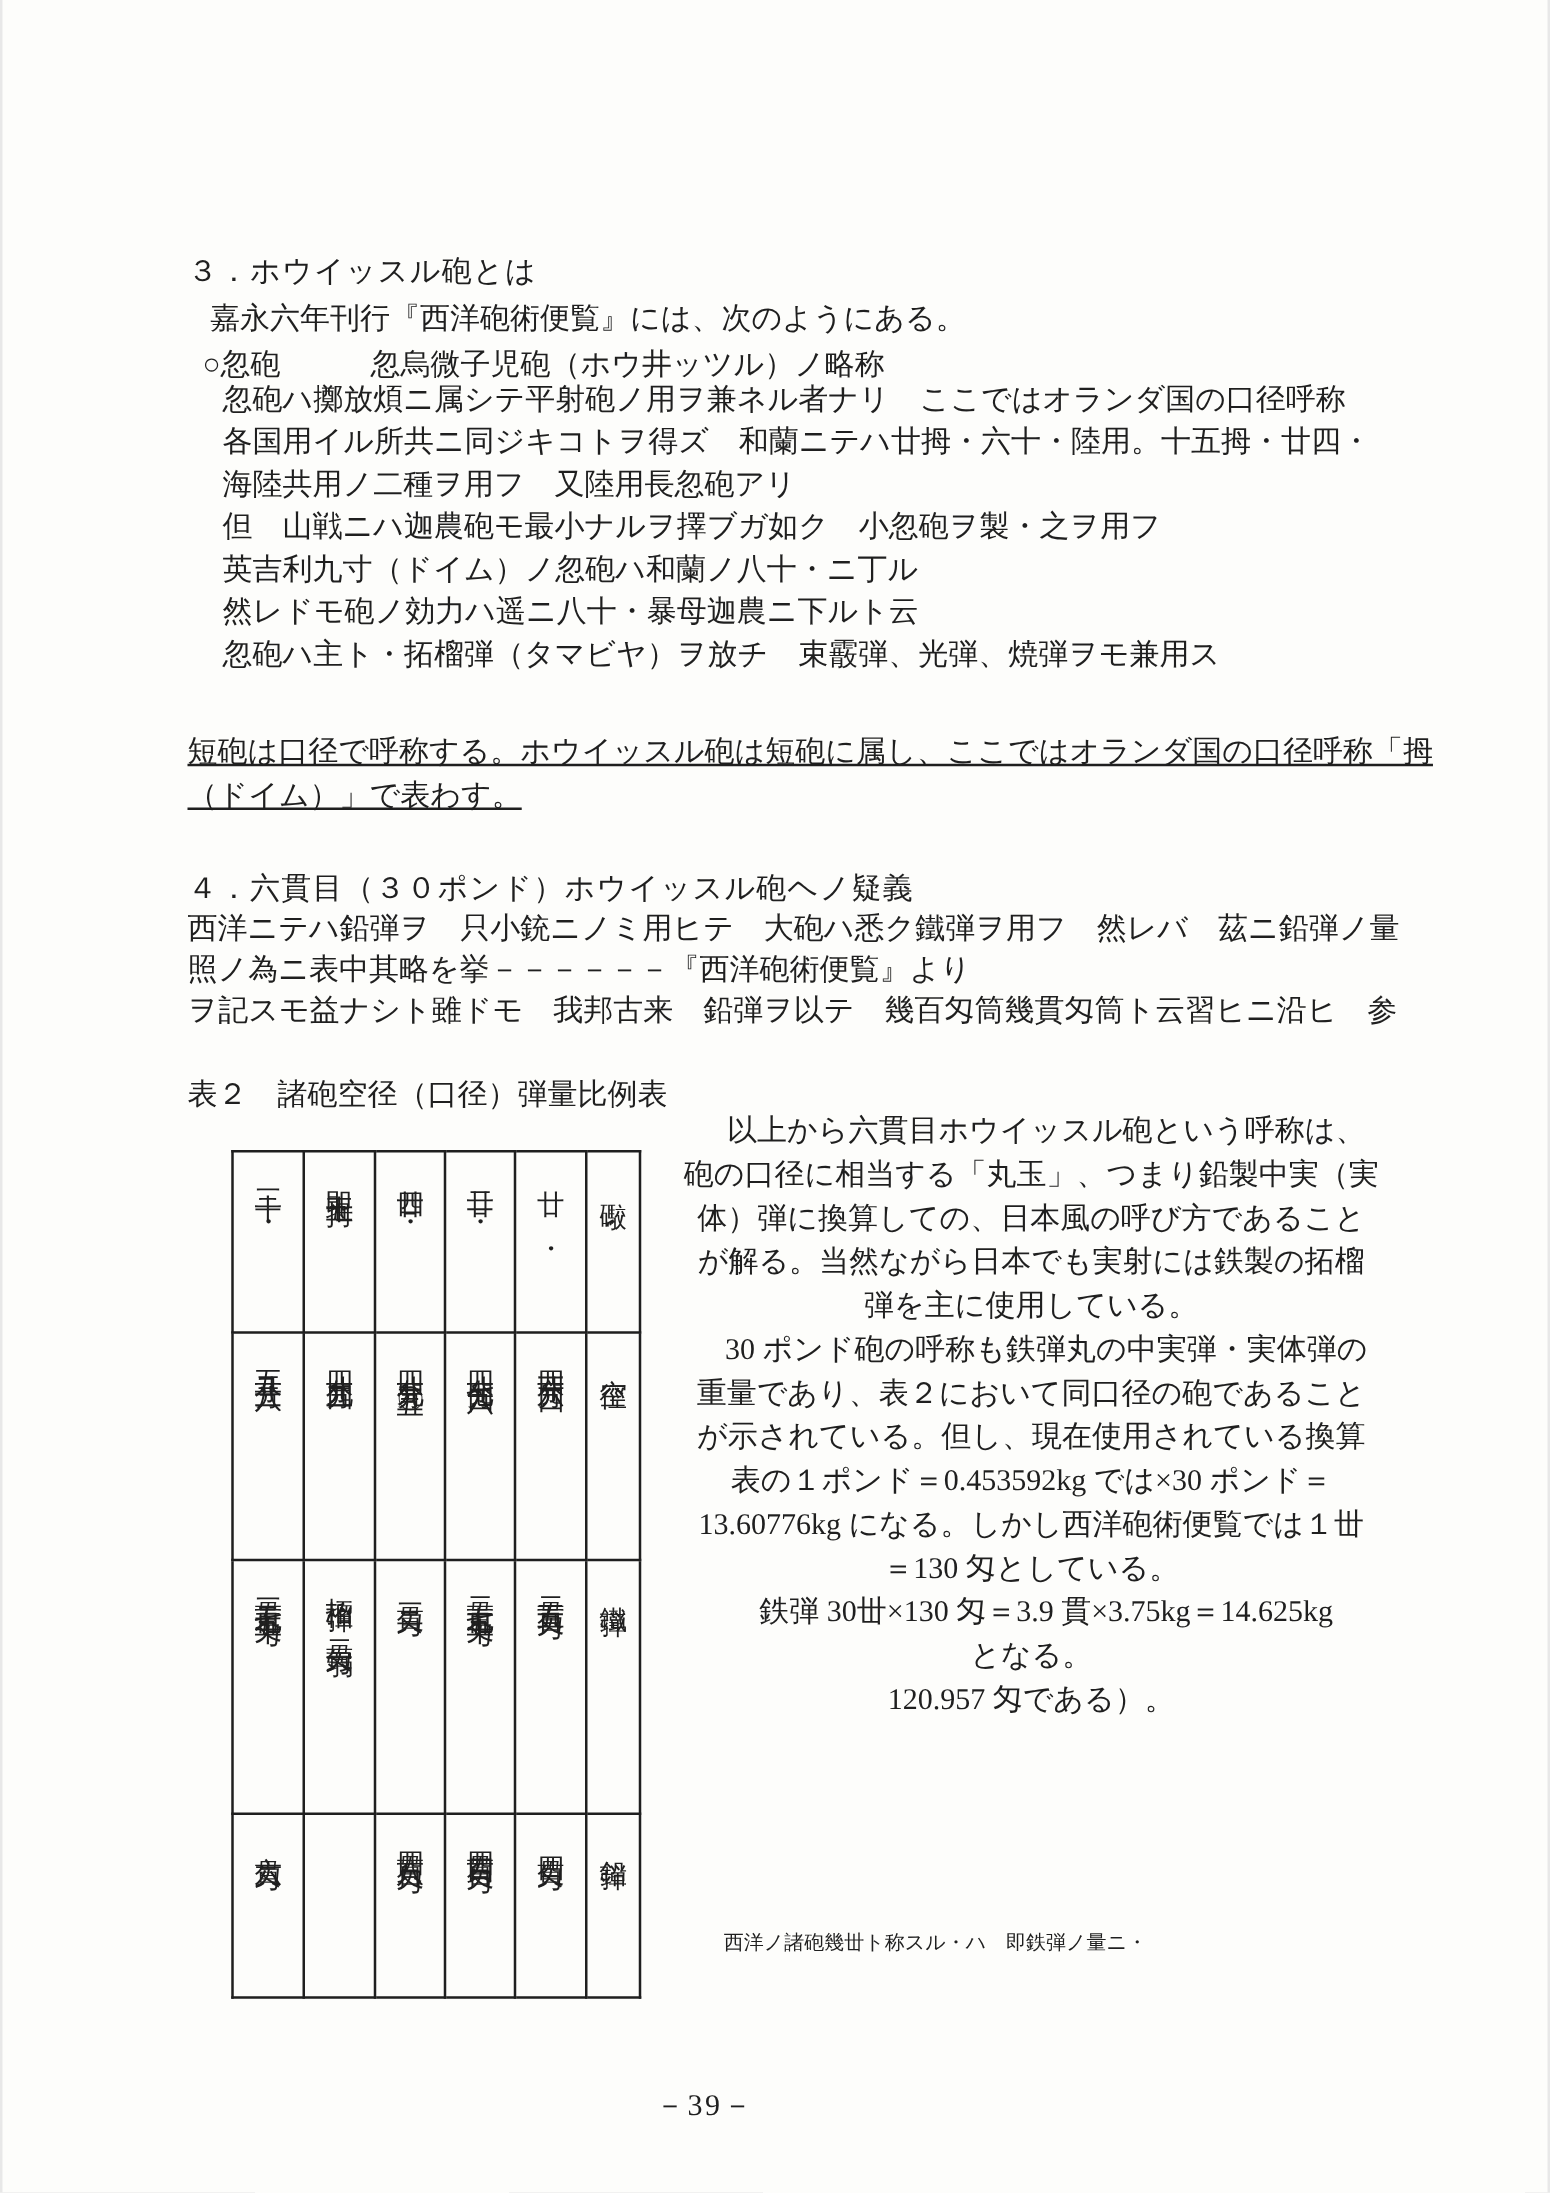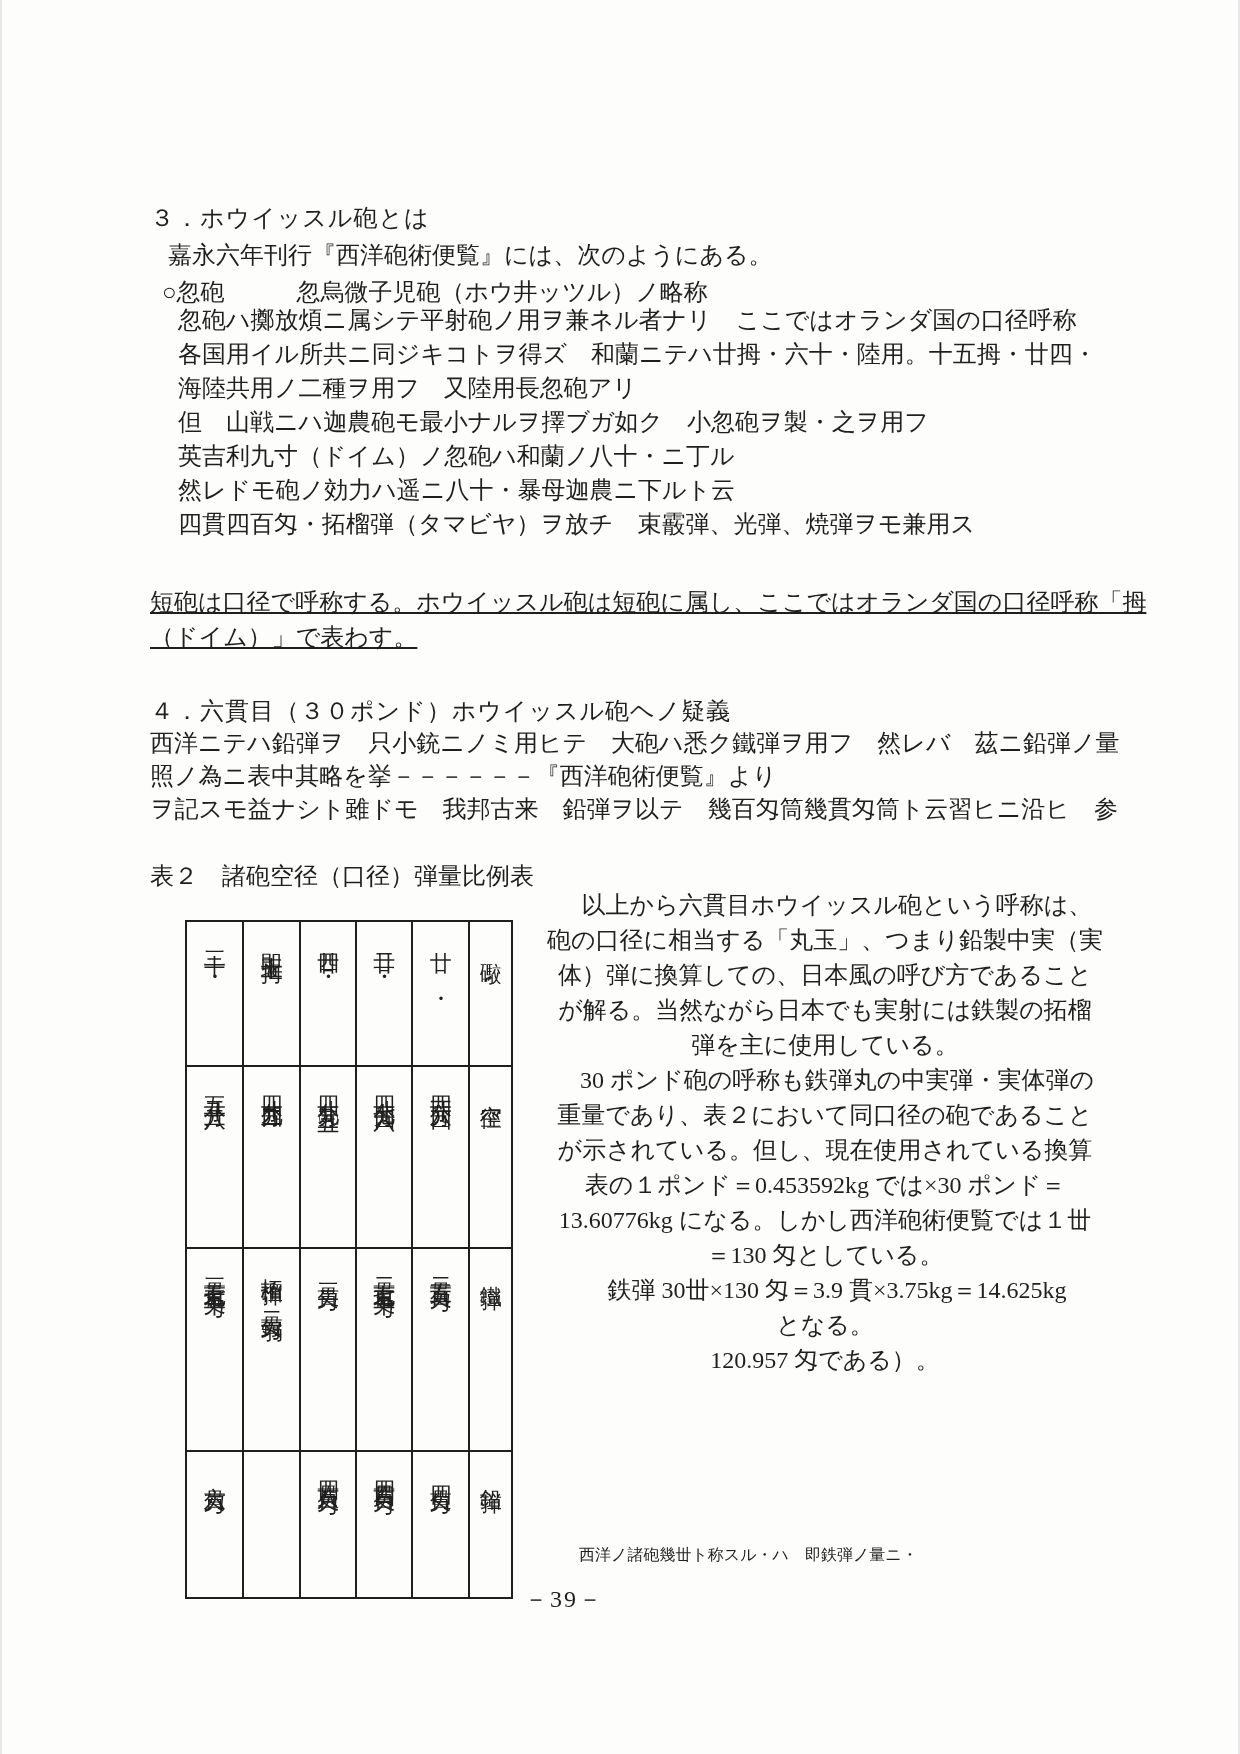--- a/index.html
+++ b/index.html
@@ -55,21 +55,21 @@
 
   <div class="abs t" style="left:160px; top:278px;">○忽砲　　　忽烏微子児砲（ホウ井ッツル）ノ略称</div>
 
   <div class="abs list q" style="left:176px; top:303px;">
       <div>忽砲ハ擲放煩ニ属シテ平射砲ノ用ヲ兼ネル者ナリ　ここではオランダ国の口径呼称</div>
       <div>各国用イル所共ニ同ジキコトヲ得ズ　和蘭ニテハ廿拇・六十・陸用。十五拇・廿四・</div>
       <div>海陸共用ノ二種ヲ用フ　又陸用長忽砲アリ</div>
       <div>但　山戦ニハ迦農砲モ最小ナルヲ擇ブガ如ク　小忽砲ヲ製・之ヲ用フ</div>
       <div>英吉利九寸（ドイム）ノ忽砲ハ和蘭ノ八十・ニ丁ル</div>
       <div>然レドモ砲ノ効力ハ遥ニ八十・暴母迦農ニ下ルト云</div>
-      <div>四貫四百匁・拓榴弾（タマビヤ）ヲ放チ　束霰弾、光弾、焼弾ヲモ兼用ス</div>
+      <div>忽砲ハ主ト・拓榴弾（タマビヤ）ヲ放チ　束霰弾、光弾、焼弾ヲモ兼用ス</div>
     </div>
 
   <div class="abs list p35" style="left:148px; top:585px;">
       <div>短砲は口径で呼称する。ホウイッスル砲は短砲に属し、ここではオランダ国の口径呼称「拇</div>
       <div>（ドイム）」で表わす。</div>
     </div>
 
   <div class="abs h" style="left:148px; top:697px;">４．六貫目（３０ポンド）ホウイッスル砲ヘノ疑義</div>
 
   <div class="abs list p33" style="left:148px; top:727px;">
@@ -138,15 +138,15 @@
       <div>13.60776kg になる。しかし西洋砲術便覧では１丗</div>
       <div>＝130 匁としている。</div>
       <div>　鉄弾 30丗×130 匁＝3.9 貫×3.75kg＝14.625kg</div>
       <div>となる。</div>
       <div>120.957 匁である）。</div>
     </div>
 
 
   <div class="abs rline" style="left:545px; top:1545px;">　　西洋ノ諸砲幾丗ト称スル・ハ　即鉄弾ノ量ニ・</div>
 
-  <div class="abs footer" style="left:522px; top:1583px;">－39－</div>
+  <div class="abs footer" style="left:522px; top:1668px;">－39－</div>
 
 </div>
 
 </body></html>

